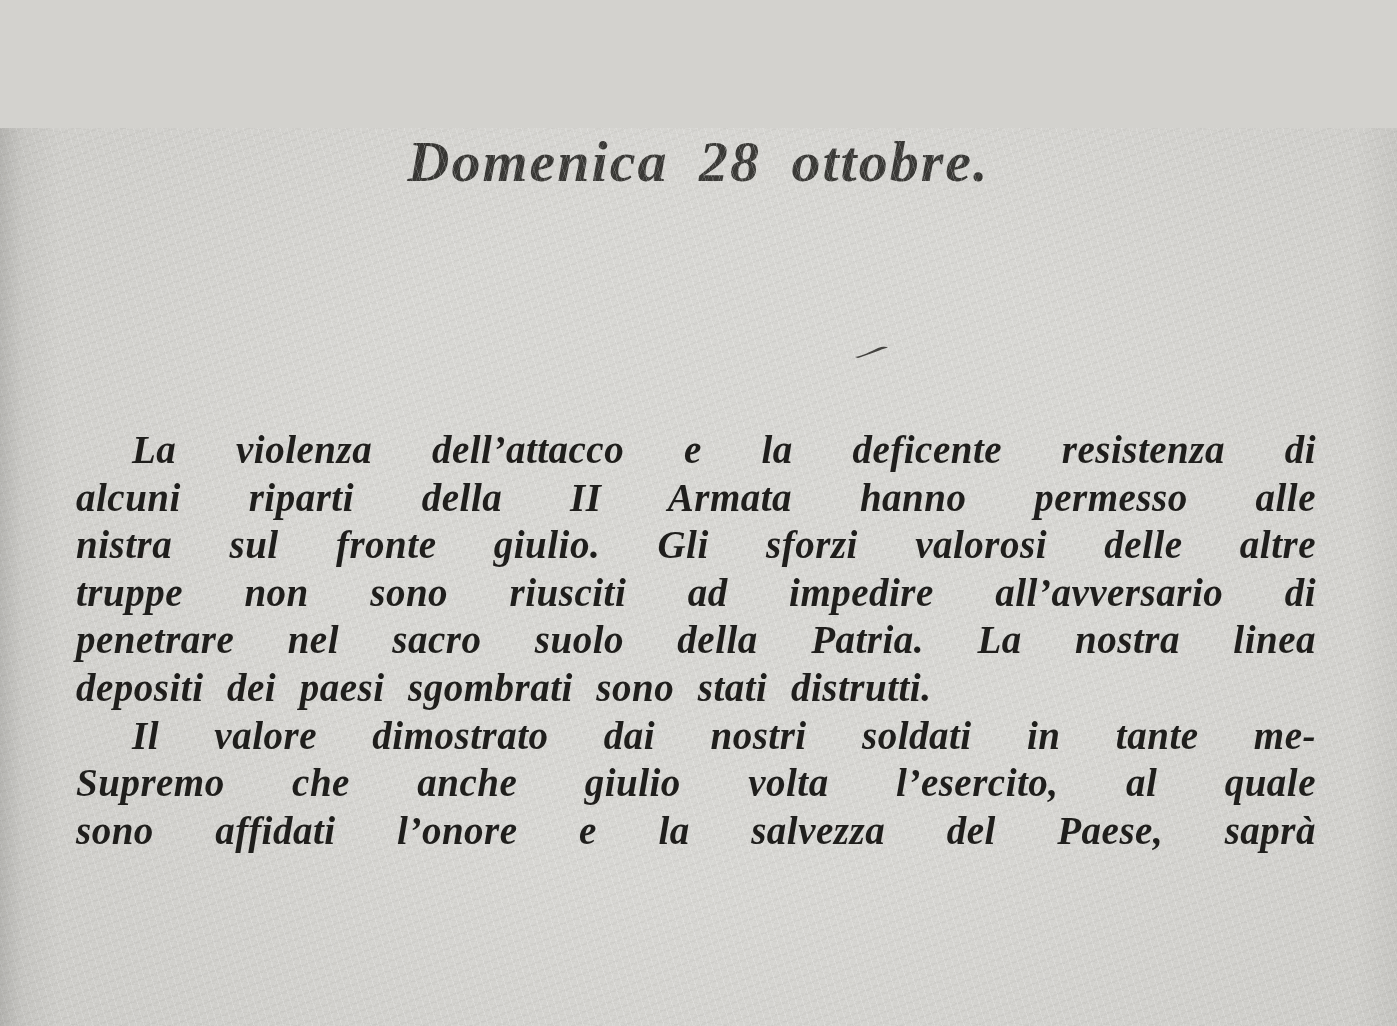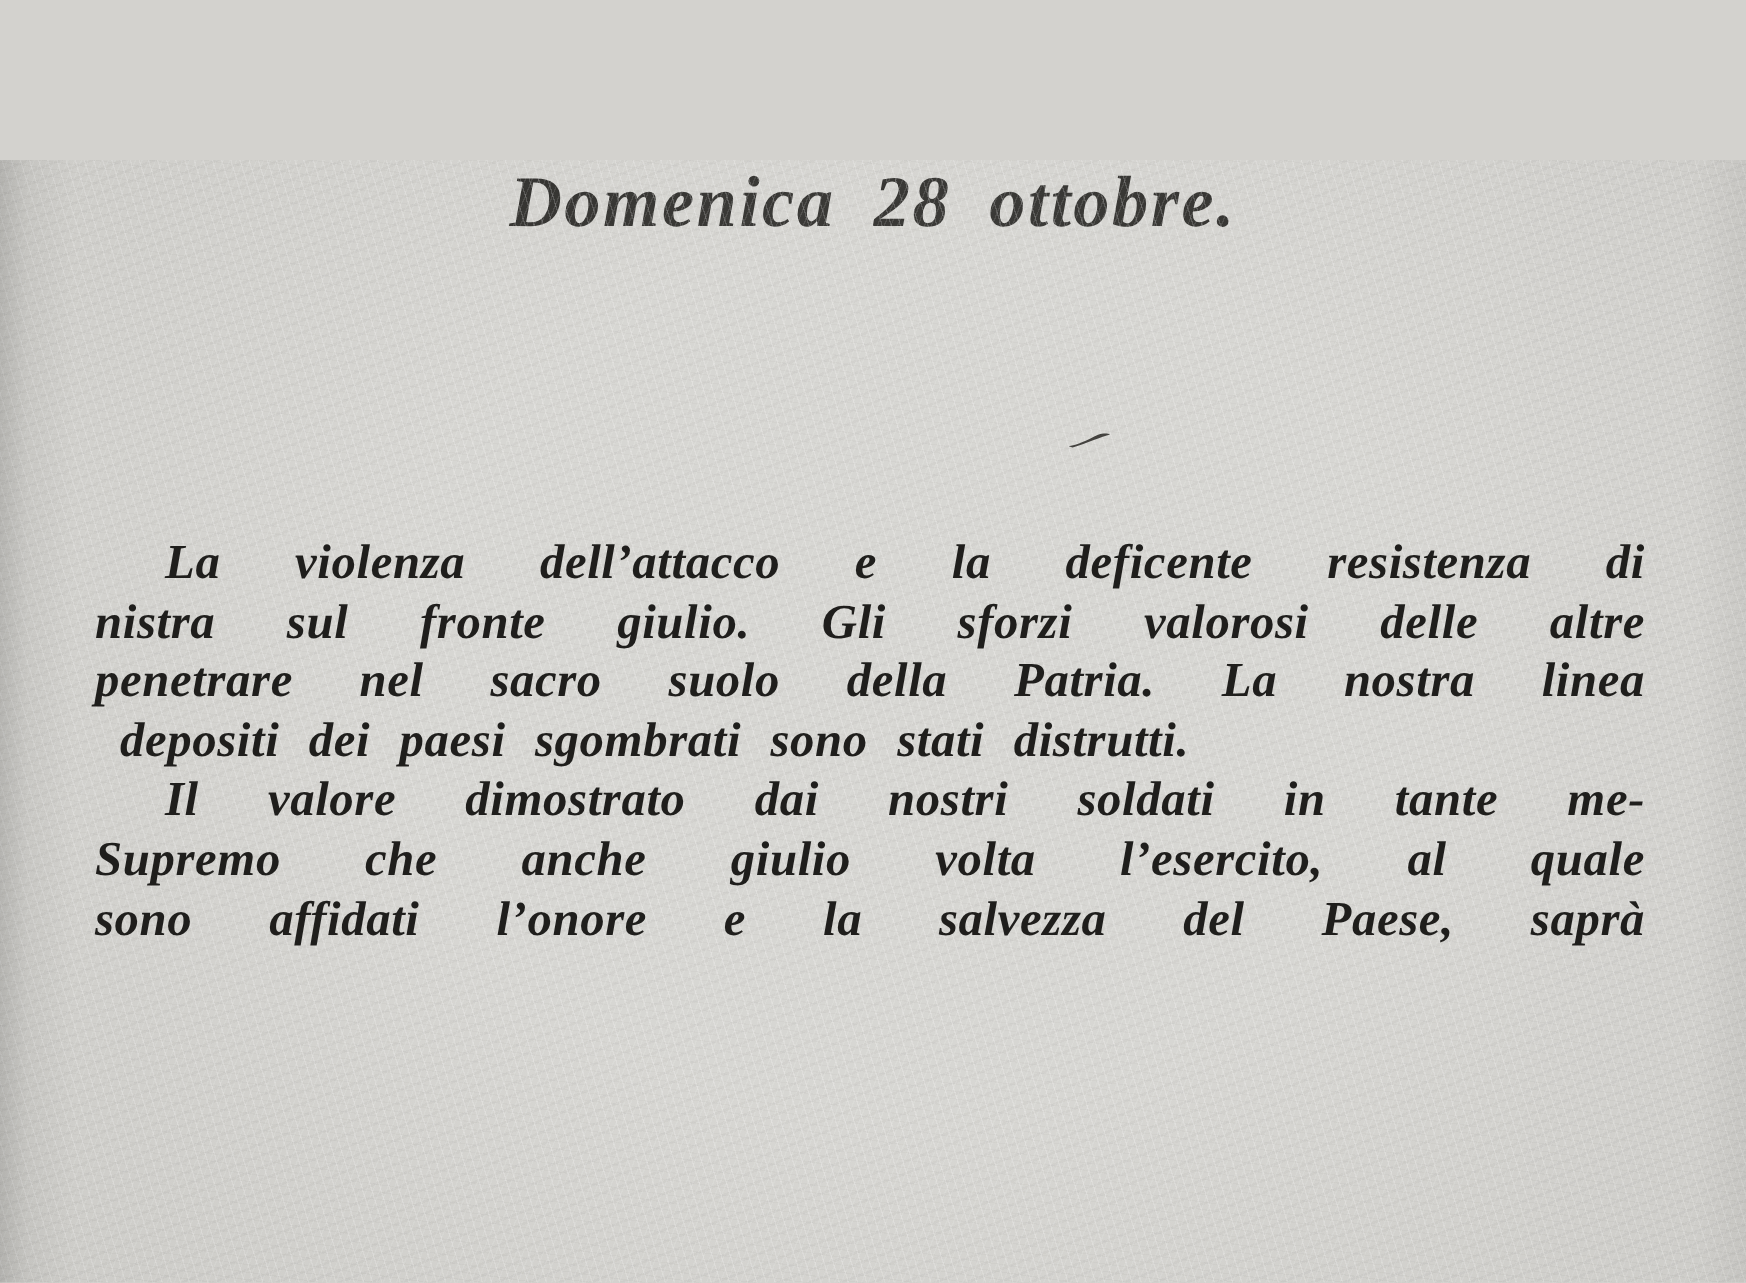--- a/index.html
+++ b/index.html
@@ -75,41 +75,42 @@
   .line {
     text-align: justify;
     text-align-last: justify;
     white-space: nowrap;
     font-style: italic;
   }
   .line.indent { padding-left: 56px; }
   .line.endline {
     text-align-last: left;
     word-spacing: 0.34em;
-    margin-left: 20px;
   }
 </style>
 </head>
 <body>
 
 <div class="page">
   <div class="texture"></div>
   <div class="vignette"></div>
 
   <h1 class="title">Domenica 28 ottobre.</h1>
 
   <svg class="stray-mark" viewBox="0 0 40 18">
     <path d="M3 13 C 10 12, 18 8, 26 4 C 30 2.5, 34 2.5, 36 3.5 C 30 5, 16 11, 6 14 Z" fill="#2a2926" opacity="0.85"></path>
   </svg>
 
   <div class="body-text">
 
     <div class="paragraph">
       <div class="line indent">La violenza dell’attacco e la deficente resistenza di</div>
+      <div class="line">alcuni riparti della II Armata hanno permesso alle</div>
       <div class="line">nistra sul fronte giulio. Gli sforzi valorosi delle altre</div>
+      <div class="line">truppe non sono riusciti ad impedire all’avversario di</div>
       <div class="line">penetrare nel sacro suolo della Patria. La nostra linea</div>
       <div class="line endline">depositi dei paesi sgombrati sono stati distrutti.</div>
     </div>
 
     <div class="paragraph">
       <div class="line indent">Il valore dimostrato dai nostri soldati in tante me-</div>
       <div class="line">Supremo che anche giulio volta l’esercito, al quale</div>
       <div class="line">sono affidati l’onore e la salvezza del Paese, saprà</div>
 
     </div>

